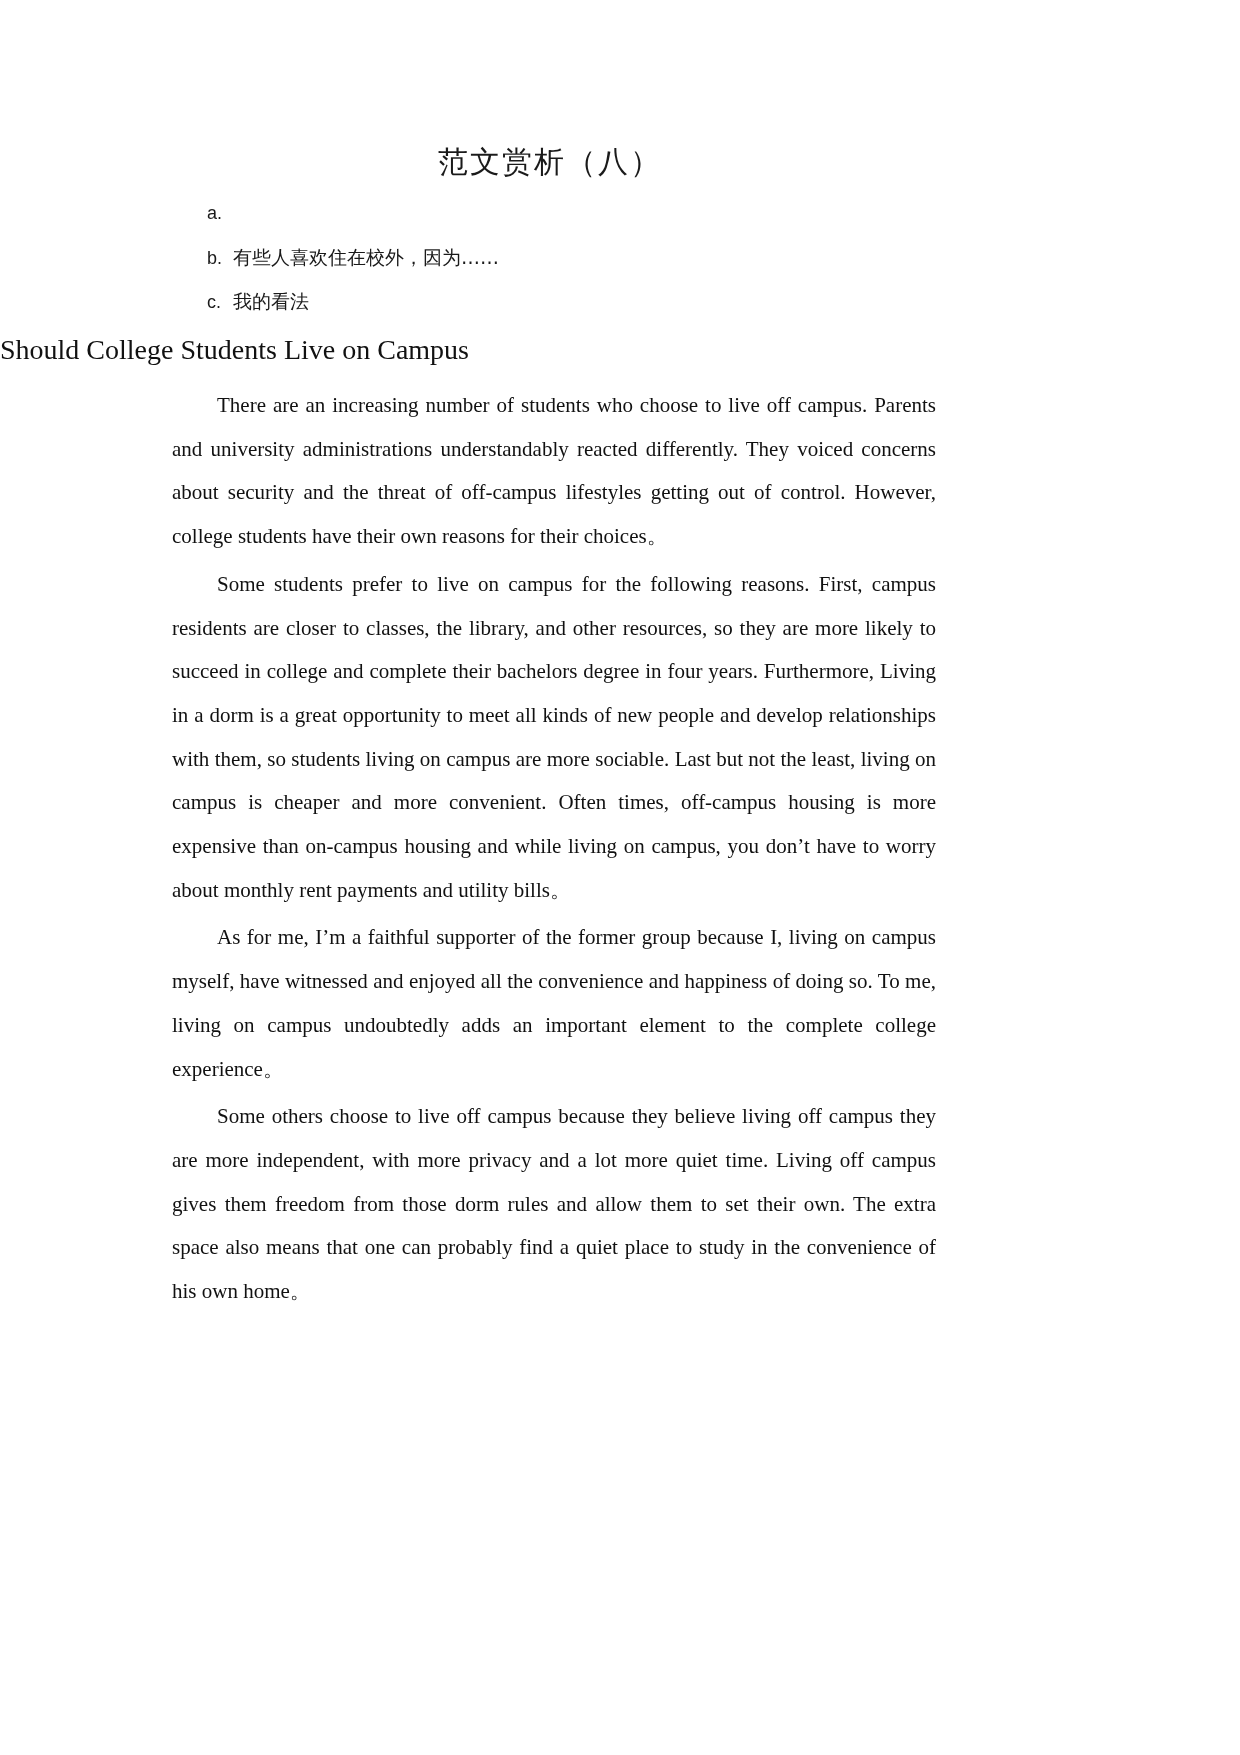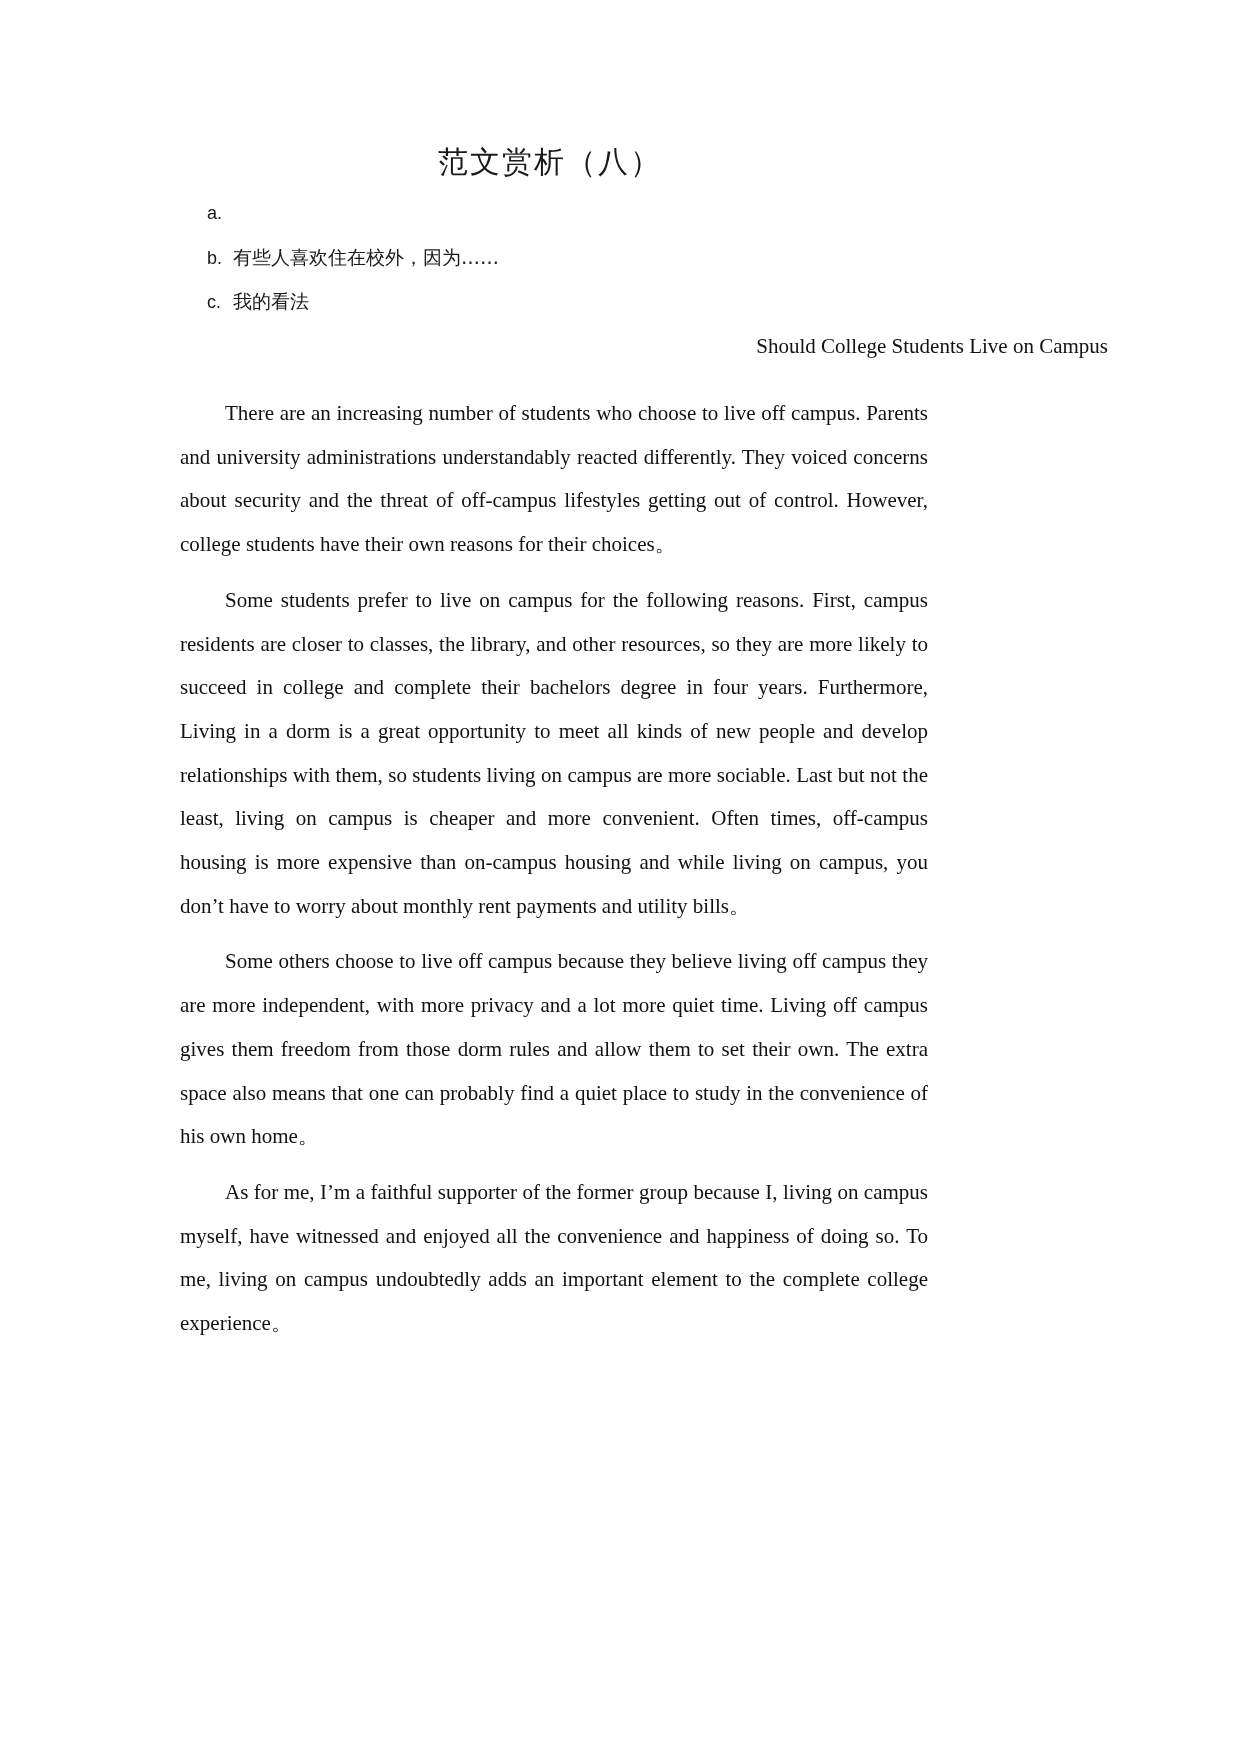--- a/index.html
+++ b/index.html
@@ -56,39 +56,39 @@
       font-family: "Liberation Sans", sans-serif;
       font-size: 18px;
       width: 26px;
       display: inline-block;
     }
     .en-title {
       position: absolute;
       top: 334px;
       left: 0;
       width: 1108px;
-      text-align: right;
+      text-align: left;
       font-family: "Liberation Serif", serif;
-      font-size: 21px;
+      font-size: 28px;
       font-weight: normal;
       color: #111111;
       margin: 0;
     }
     .essay {
       position: absolute;
       left: 168px;
       top: 380px;
       width: 772px;
       font-family: "Liberation Serif", serif;
       font-size: 21px;
       line-height: 43.7px;
       color: #111111;
     }
     .essay p {
-      margin: 12px;
+      margin: 4px;
       text-align: justify;
       text-indent: 45px;
     }
   </style>
 </head>
 <body>
 
 <div class="page">
 
   <h1 class="cn-title">范文赏析（八）</h1>
@@ -105,17 +105,17 @@
       <span class="marker">c.</span>
       <span>我的看法</span>
     </li>
   </ul>
 
   <h2 class="en-title">Should College Students Live on Campus</h2>
 
   <div class="essay">
     <p>There are an increasing number of students who choose to live off campus. Parents and university administrations understandably reacted differently. They voiced concerns about security and the threat of off-campus lifestyles getting out of control. However, college students have their own reasons for their choices。</p>
     <p>Some students prefer to live on campus for the following reasons. First, campus residents are closer to classes, the library, and other resources, so they are more likely to succeed in college and complete their bachelors degree in four years. Furthermore, Living in a dorm is a great opportunity to meet all kinds of new people and develop relationships with them, so students living on campus are more sociable. Last but not the least, living on campus is cheaper and more convenient. Often times, off-campus housing is more expensive than on-campus housing and while living on campus, you don’t have to worry about monthly rent payments and utility bills。</p>
+    <p>As for me, I’m a faithful supporter of the former group because I, living on campus myself, have witnessed and enjoyed all the convenience and happiness of doing so. To me, living on campus undoubtedly adds an important element to the complete college experience。</p>
     <p>Some others choose to live off campus because they believe living off campus they are more independent, with more privacy and a lot more quiet time. Living off campus gives them freedom from those dorm rules and allow them to set their own. The extra space also means that one can probably find a quiet place to study in the convenience of his own home。</p>
-    <p>As for me, I’m a faithful supporter of the former group because I, living on campus myself, have witnessed and enjoyed all the convenience and happiness of doing so. To me, living on campus undoubtedly adds an important element to the complete college experience。</p>
   </div>
 
 </div>
 
 </body></html>

